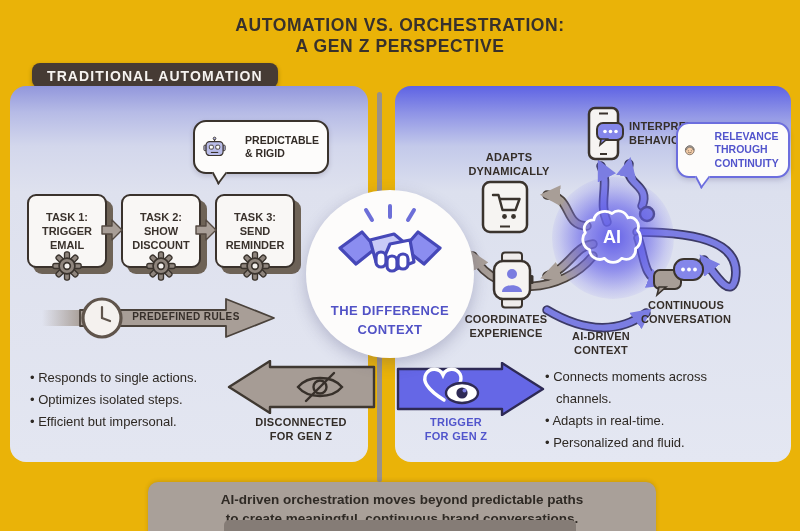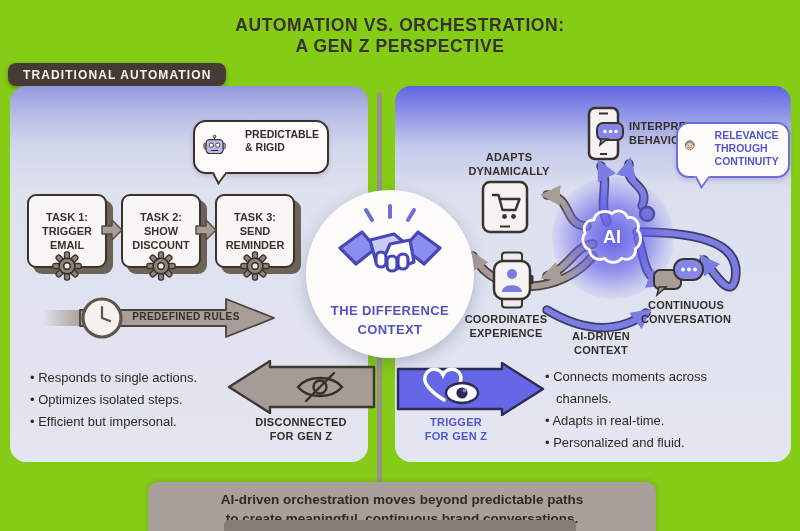--- a/index.html
+++ b/index.html
@@ -1,45 +1,45 @@
 <!DOCTYPE html>
 <html><head>
 <meta charset="utf-8">
 <style>
   * { margin:0; padding:0; box-sizing:border-box; }
   html,body { background:#e8e6e4; }
   #canvas {
     position:relative; width:800px; height:531px; overflow:hidden;
-    background:#84cc16;
+    background:#eab308;
     font-family:"Liberation Sans","DejaVu Sans",sans-serif;
     color:#332d28;
   }
   
   .title { position:absolute; top:15px; left:0; width:100%; text-align:center;
     font-weight:bold; font-size:17.5px; letter-spacing:.6px; color:#38312c; line-height:21px; }
   .badge { position:absolute; top:63px; background:#463b34; color:#f6f3f0;
-    font-size:12px; font-weight:bold; letter-spacing:1.1px; padding:5px 15px 4px;
-    border-radius:8px; box-shadow:0 2px 4px rgba(40,30,20,.35); }
+    font-size:14px; font-weight:bold; letter-spacing:1.1px; padding:5px 15px 4px;
+    border-radius:8px; box-shadow:0 2px 4px rgba(40,30,20,.35);margin-left:24px; }
   .badge.left { left:8px; } .badge.right { left:612px; }
   
   .panel { position:absolute; top:86px; height:376px; border-radius:16px; }
   .panel.left { left:10px; width:358px;
     background:linear-gradient(180deg,#9297dc 0%,#b6bbe6 7%,#d3d7ec 16%,#dee1ee 28%,#e3e6f1 100%); }
   .panel.right { left:395px; width:396px;
     background:linear-gradient(180deg,#5e63e4 0%,#8d92e6 7%,#c3c9ea 16%,#dce0ee 28%,#e4e7f2 100%); }
   .divider { position:absolute; left:377px; top:92px; width:5px; height:390px;
     background:#9a918a; border-radius:3px; }
   
   .lbl { position:absolute; font-size:11px; font-weight:bold; letter-spacing:.2px;
     line-height:1.28; text-align:center; color:#352e29; }
   .bullets { position:absolute; font-size:13px; font-weight:500; line-height:22px; color:#2d2823; }
   .bullets div { padding-left:11px; text-indent:-11px; }
   
   .bubble { position:absolute; background:#fdfcfb; border:2.2px solid #3a332d;
-    border-radius:13px; display:flex; align-items:flex-start; gap:19px; padding:6px 8px;
+    border-radius:13px; display:flex; align-items:center; gap:19px; padding:6px 8px;
     box-shadow:0 2px 5px rgba(50,40,70,.18); }
   .bubble .tail { position:absolute; width:13px; height:13px; background:#fdfcfb;
     border-right:2.2px solid #3a332d; border-bottom:2.2px solid #3a332d;
     bottom:-8px; left:18px; transform:rotate(62deg) skewX(25deg); }
   .bubble.purple-border { border-color:#6c6ede; }
   .bubble.purple-border .tail { border-color:#6c6ede; }
   .bubble .btxt { font-size:10.5px; font-weight:bold; line-height:1.25; color:#332c27; }
   .bubble.purple-border .btxt { color:#5254cc; }
   
   .task { position:absolute; top:194px; width:80px; height:74px; background:#f9f7f5;

